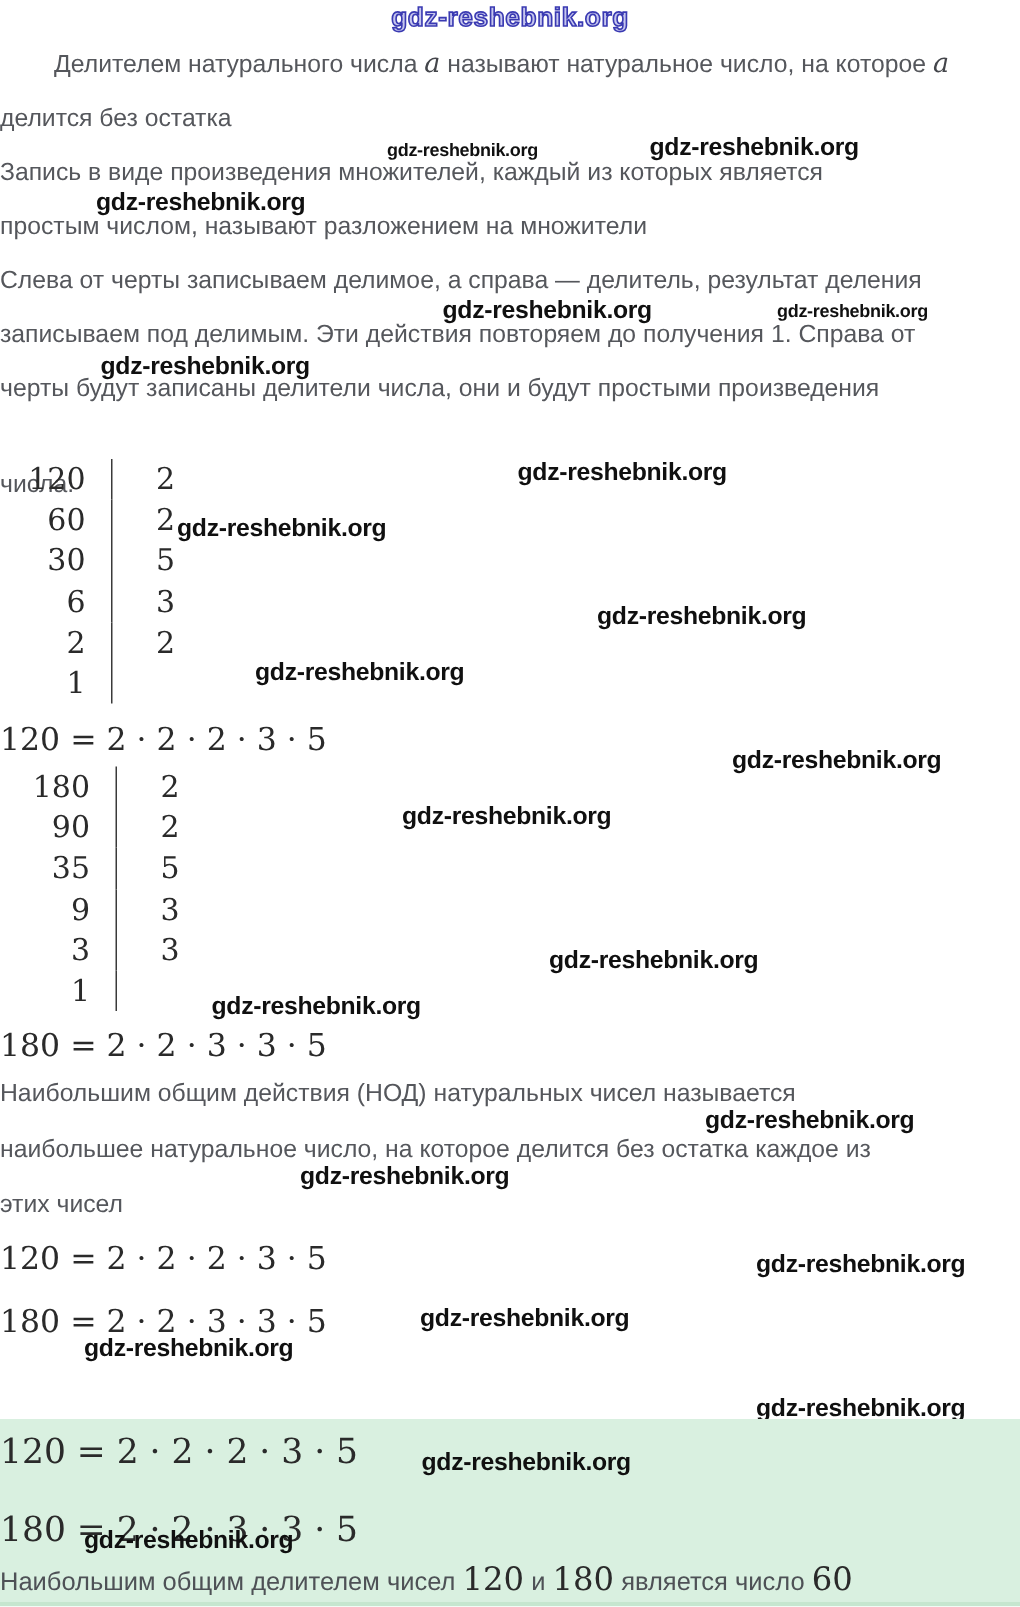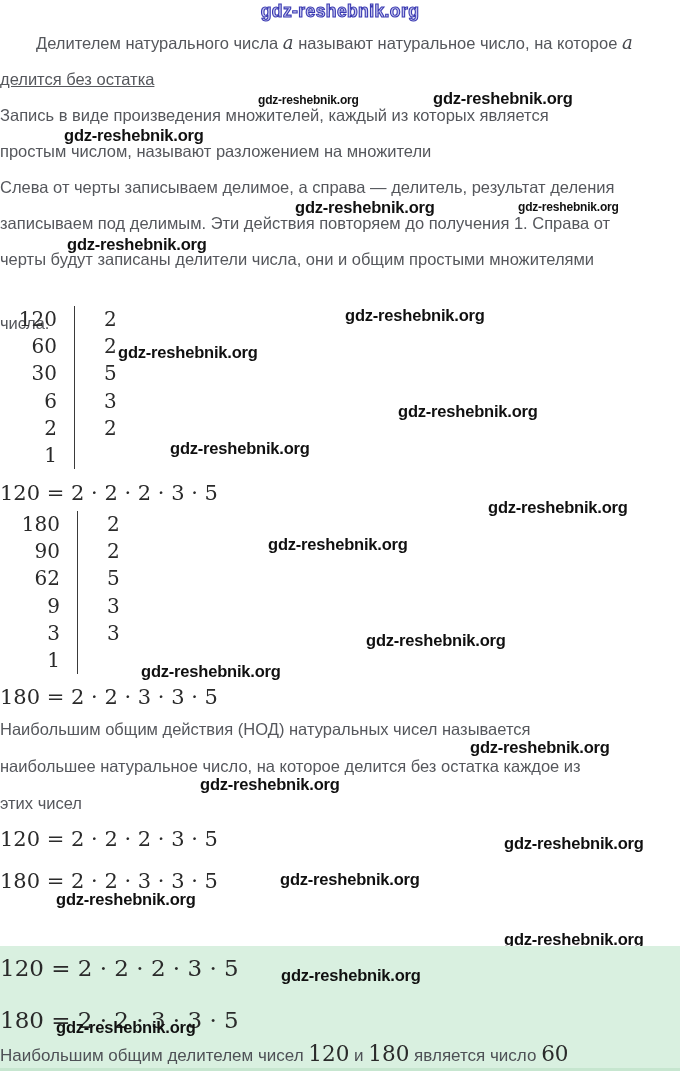--- a/index.html
+++ b/index.html
@@ -30,35 +30,35 @@
   .final .num{font-family:"DejaVu Serif",serif;font-size:21.5px;color:#2a2a2a;}
 </style>
 </head>
 <body>
 
 <div class="page">
 
   <div class="wm wm-blue" style="top:1px;">gdz-reshebnik.org</div>
 
   <div class="bline" style="top:33px;padding-left:36px;"><span>Делителем натурального числа </span><span class="mvar">a</span><span> называют натуральное число, на которое </span><span class="mvar">a</span></div>
-  <div class="bline" style="top:69px;text-decoration:underline;">делится без остатка</div>
+  <div class="bline" style="top:69px;">делится без остатка</div>
 
   <div class="wm wm-sm" style="left:258px;top:93px;">gdz-reshebnik.org</div>
   <div class="wm" style="left:433px;top:89px;">gdz-reshebnik.org</div>
 
   <div class="bline" style="top:105px;">Запись в виде произведения множителей, каждый из которых является</div>
   <div class="wm" style="left:64px;top:126px;">gdz-reshebnik.org</div>
   <div class="bline" style="top:177px;">Слева от черты записываем делимое, а справа — делитель, результат деления</div>
 
   <div class="bline" style="top:141px;">простым числом, называют разложением на множители</div>
   <div class="wm" style="left:295px;top:198px;">gdz-reshebnik.org</div>
   <div class="wm wm-sm" style="left:518px;top:200px;">gdz-reshebnik.org</div>
   <div class="bline" style="top:213px;">записываем под делимым. Эти действия повторяем до получения 1. Справа от</div>
   <div class="wm" style="left:67px;top:235px;">gdz-reshebnik.org</div>
-  <div class="bline" style="top:249px;">черты будут записаны делители числа, они и общим простыми множителями</div>
+  <div class="bline" style="top:249px;">черты будут записаны делители числа, они и будут простыми произведения</div>
   <div class="bline" style="top:285px;margin-top:28px;">числа.</div>
 
   <div class="wm" style="left:345px;top:306px;">gdz-reshebnik.org</div>
 
   <div class="ftable" style="left:0;top:306px;">
     <div class="frow">
         <span class="fl">120</span>
         <span class="fr">2</span>
       </div>
     <div class="frow">
@@ -92,21 +92,21 @@
   <div class="ftable" style="left:3px;top:511px;">
     <div class="frow">
         <span class="fl">180</span>
         <span class="fr">2</span>
       </div>
     <div class="frow">
         <span class="fl">90</span>
         <span class="fr">2</span>
       </div>
     <div class="frow">
-        <span class="fl">62</span>
+        <span class="fl">35</span>
         <span class="fr">5</span>
       </div>
     <div class="frow">
         <span class="fl">9</span>
         <span class="fr">3</span>
       </div>
     <div class="frow">
         <span class="fl">3</span>
         <span class="fr">3</span>
       </div>

